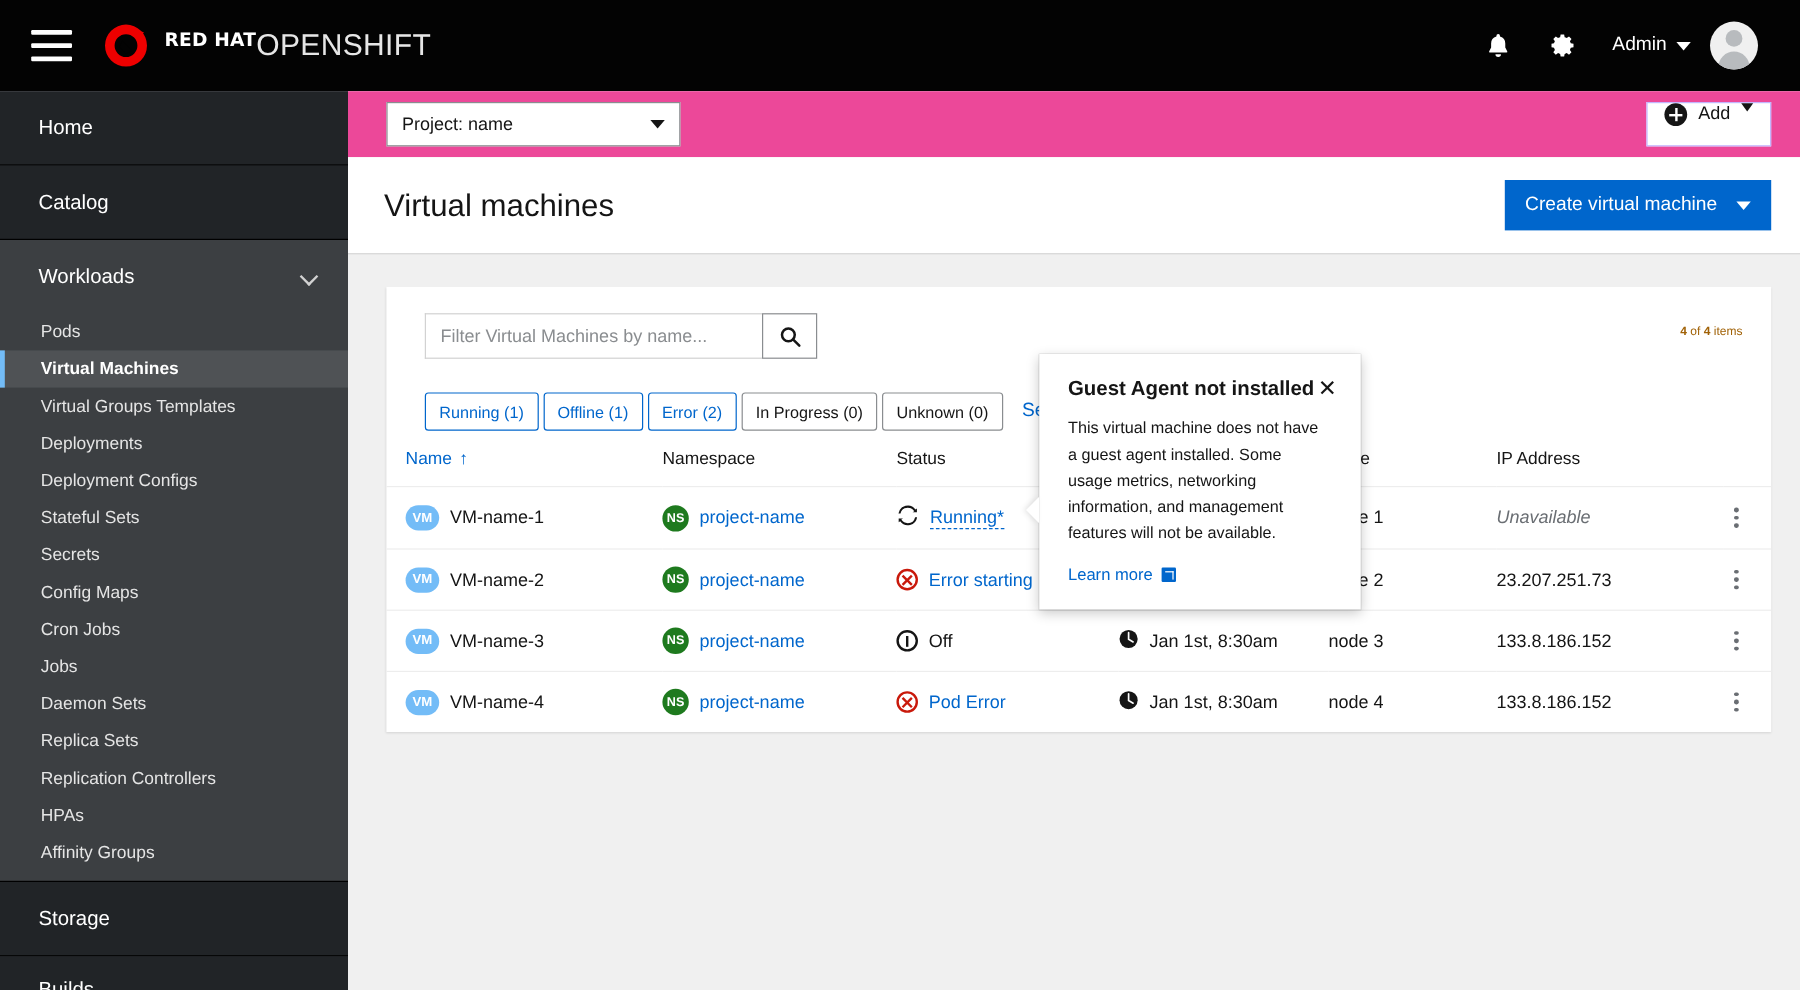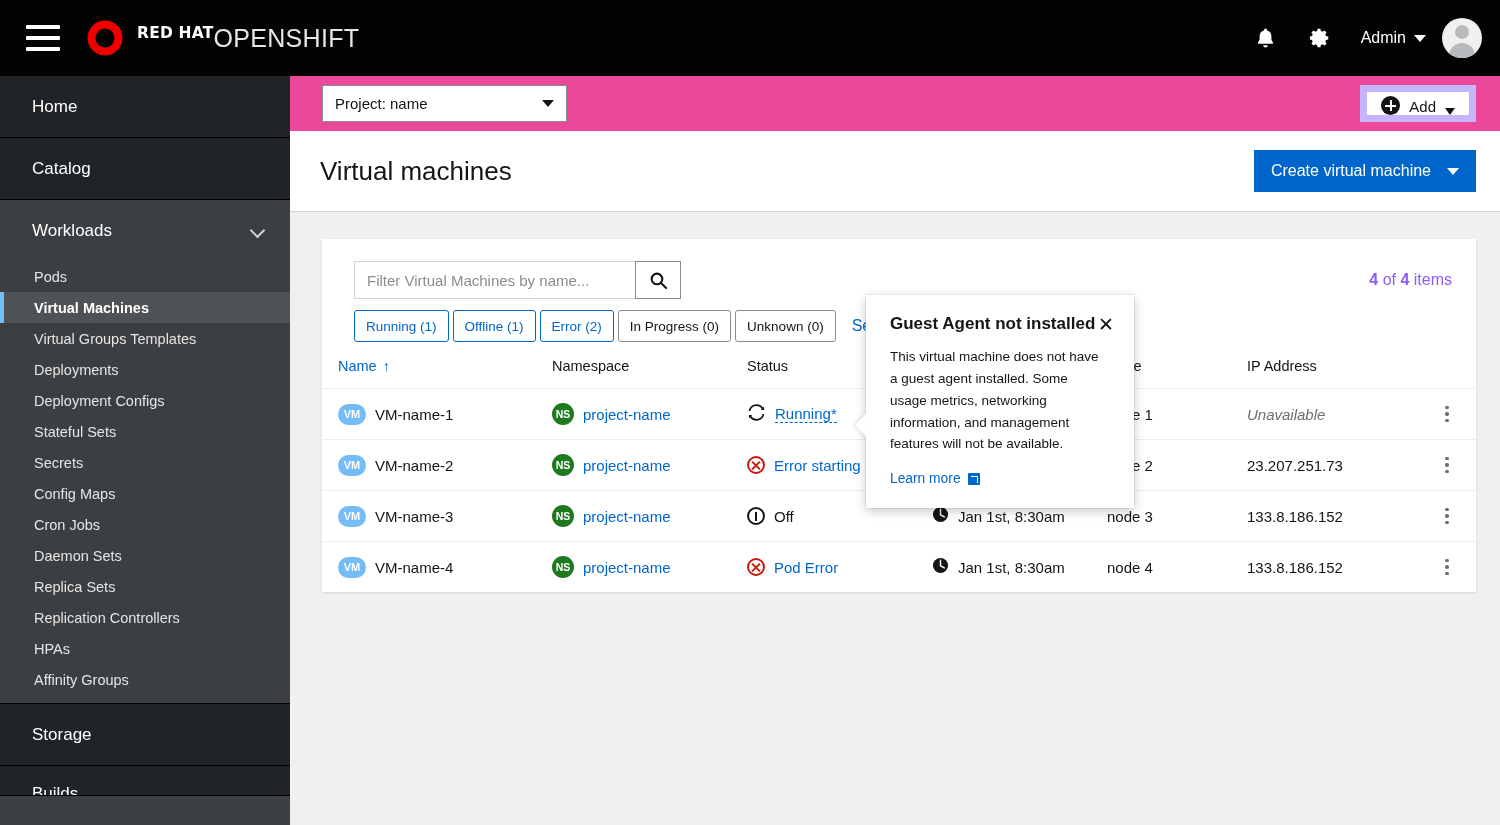--- a/index.html
+++ b/index.html
@@ -20,21 +20,21 @@
   .hamburger { width:34px; height:26px; margin-left:26px; margin-right:22px;
     display:flex; flex-direction:column; justify-content:space-between; cursor:pointer; }
   .hamburger span { display:block; height:4px; background:#fff; border-radius:1px; }
   .logo { display:flex; align-items:center; gap:9px; }
   .logo-mark { width:46px; height:46px; position:relative; }
   .logo-text { display:flex; flex-direction:row; line-height:1; }
   .logo-rh { color:#fff; font-weight:bold; font-size:15.5px; letter-spacing:.2px;
     font-family:"DejaVu Sans",sans-serif; }
   .logo-os { color:#e6e6e6; font-size:25px; letter-spacing:.3px; line-height:1;
     font-family:"Liberation Sans",sans-serif; }
-  .mast-right { margin-left:auto; display:flex; align-items:center; gap:0; padding-right:18px; }
+  .mast-right { margin-left:auto; display:flex; align-items:center; gap:0; padding-right:35px; }
   .mast-icon { width:54px; height:54px; display:flex; align-items:center; justify-content:center;
     cursor:pointer; }
   .mast-user { display:flex; align-items:center; gap:8px; color:#fff; font-size:16px;
     margin-left:14px; margin-right:16px; cursor:pointer; }
   .caret-w { width:0;height:0;border-left:6px solid transparent;border-right:6px solid transparent;
     border-top:7px solid #fff; }
   .avatar { width:40px; height:40px; border-radius:50%; background:#f0f0f0; overflow:hidden;
     position:relative; cursor:pointer; }
   .avatar::before { content:""; position:absolute; top:7px; left:13px; width:14px;height:14px;
     border-radius:50%; background:#b8bbbe; }
@@ -69,22 +69,22 @@
   
   .main { position:absolute; top:76px; left:290px; width:1210px; height:749px;
     background:#f0f0f0; }
   .topbar { height:55px; background:#ec4899; display:flex; align-items:center;
     padding:0 24px 0 32px; }
   .proj-select { width:245px; height:37px; border:1px solid #8a8d90; background:#fff;
     display:flex; align-items:center; padding:0 12px; font-size:15px; color:#151515;
     cursor:pointer; }
   .proj-select .caret { margin-left:auto; width:0;height:0;
     border-left:6px solid transparent;border-right:6px solid transparent;border-top:7px solid #151515; }
-  .add-btn { margin-left:auto; height:37px; border:7px solid #c4b5fd; background:#fff;
-    display:flex; align-items:flex-end; gap:9px; padding:0 14px; font-size:15px; cursor:pointer; }
+  .add-btn { margin-left:auto; height:37px; border:1px solid #c4b5fd; background:#fff;
+    display:flex; align-items:flex-start; gap:9px; padding:0 14px; font-size:15px; cursor:pointer; }
   .plus-circle { width:19px;height:19px;border-radius:50%;background:#151515;position:relative; }
   .plus-circle::before,.plus-circle::after { content:""; position:absolute; background:#fff; }
   .plus-circle::before { left:4px; top:8.5px; width:11px; height:2.5px; }
   .plus-circle::after { left:8.25px; top:4px; width:2.5px; height:11px; }
   .add-btn .caret { width:0;height:0;border-left:5.5px solid transparent;
     border-right:5.5px solid transparent;border-top:7px solid #151515; }
 
   .pagehead { height:81px; background:#fff; border-bottom:1px solid #d2d2d2;
     display:flex; align-items:center; padding:0 24px 0 30px; }
   .page-title { font-size:26px; color:#151515; font-weight:normal; margin:0; }
@@ -97,24 +97,24 @@
   .content { padding:27px 24px 0 32px; }
   .card { background:#fff; box-shadow:0 1px 2px rgba(0,0,0,.12); }
   .toolbar { padding:22px 24px 0 32px; position:relative; }
   .filter-row { display:flex; align-items:flex-start; }
   .search-wrap { display:flex; }
   .search-input { width:281px; height:38px; border:1px solid #d2d2d2; border-right:none;
     padding:0 12px; font-size:15px; color:#151515; font-family:inherit; outline:none; }
   .search-input::placeholder { color:#8a8d90; }
   .search-btn { width:46px; height:38px; border:1px solid #8a8d90; background:#fff;
     display:flex; align-items:center; justify-content:center; cursor:pointer; }
-  .items-count { margin-left:auto; font-size:16px; color:#8b5cf6; padding-top:10px; }
+  .items-count { margin-left:auto; font-size:10px; color:#a16207; padding-top:10px; }
   .items-count b { font-weight:bold; }
 
-  .chips-row { display:flex; align-items:center; gap:0; margin-top:11px; padding-bottom:4px; }
+  .chips-row { display:flex; align-items:center; gap:0; margin-top:28px; padding-bottom:4px; }
   .chips-group { display:flex; }
   .chip { height:32px; padding:0 11px; display:flex; align-items:center; font-size:13.5px;
     background:#fff; border:1px solid #8a8d90; color:#151515; margin-right:4px;
     border-radius:3px; cursor:pointer; }
   .chip.on { border-color:#0066cc; color:#0066cc; }
   .select-all { color:#0066cc; font-size:16px; margin-left:12px; cursor:pointer; white-space:nowrap; }
 
   table { width:100%; border-collapse:collapse; margin-top:12px; }
   thead th { text-align:left; font-size:14.5px; font-weight:normal; color:#151515;
     padding:0 8px 14px 0; }
@@ -252,20 +252,23 @@
         <div class="nav-item">
             <span>Secrets</span>
           </div>
         <div class="nav-item">
             <span>Config Maps</span>
           </div>
         <div class="nav-item">
             <span>Cron Jobs</span>
           </div>
         <div class="nav-item">
+            <span>Jobs</span>
+          </div>
+        <div class="nav-item">
             <span>Daemon Sets</span>
           </div>
         <div class="nav-item">
             <span>Replica Sets</span>
           </div>
         <div class="nav-item">
             <span>Replication Controllers</span>
           </div>
         <div class="nav-item">
             <span>HPAs</span>

